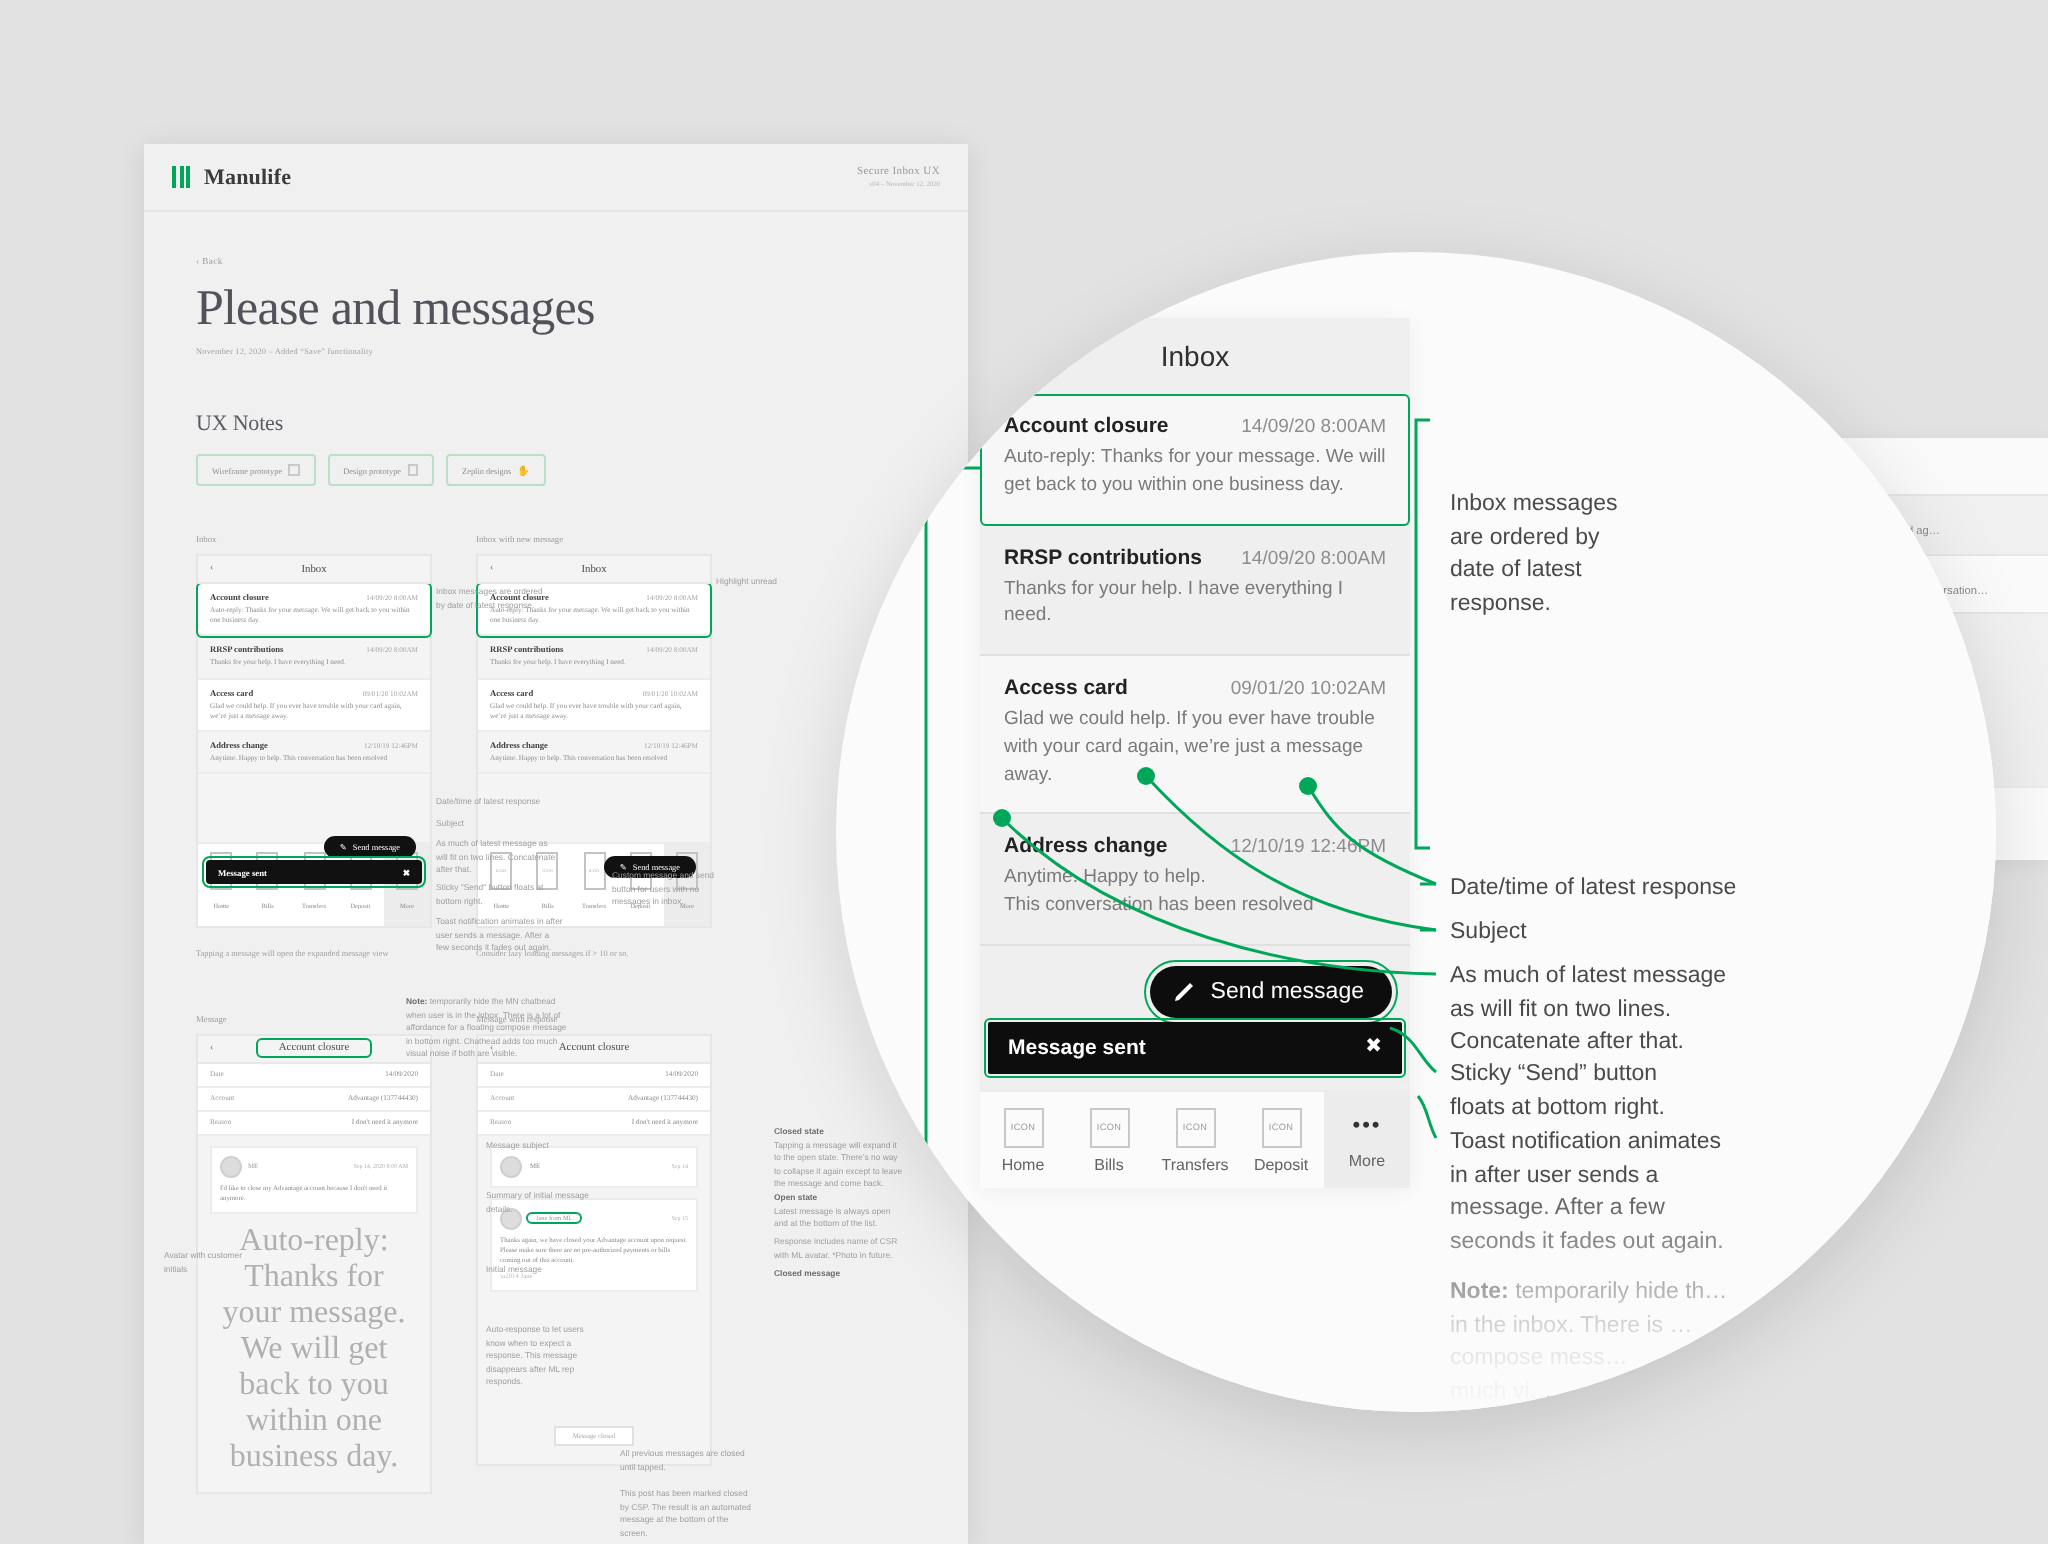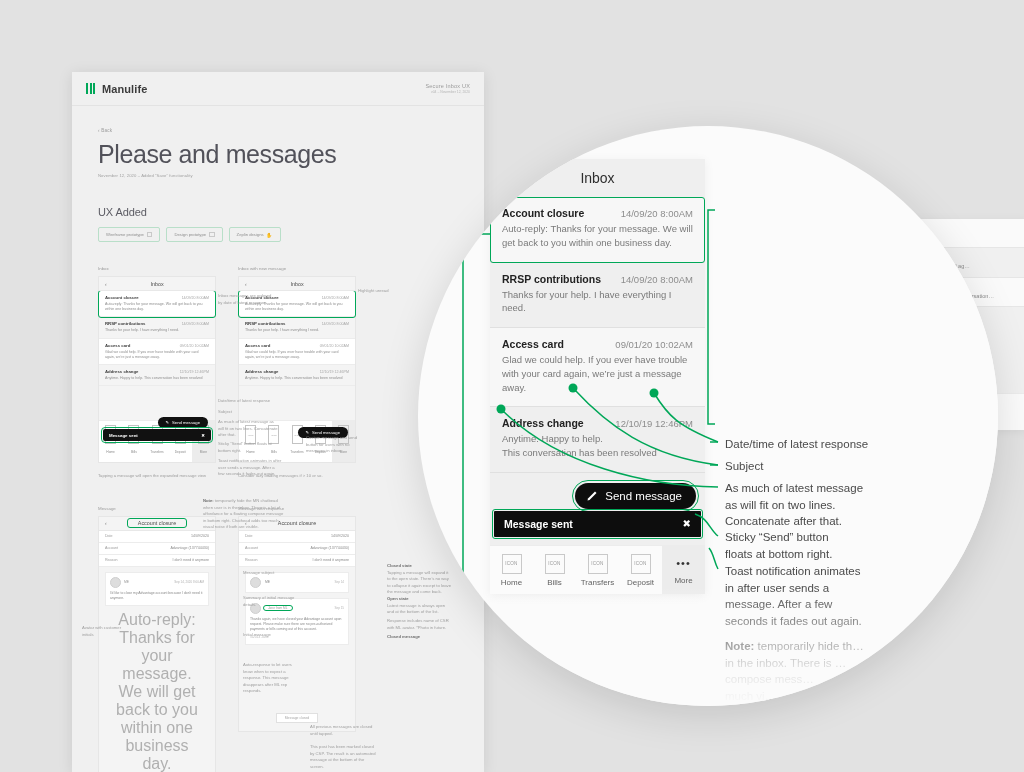--- a/index.html
+++ b/index.html
@@ -10,20 +10,21 @@
     position:relative;
   }
   .stage{position:absolute;inset:0;}
 
   
   .doc{
     position:absolute;left:72px;top:72px;width:412px;height:700px;
     background:#f0f0f0;
     box-shadow:0 2px 14px rgba(0,0,0,.10);
     overflow:hidden;
+    font-family:Liberation Serif, serif;
   }
   .doc-header{
     height:34px;border-bottom:1px solid #e3e3e3;background:#f0f0f0;
     display:flex;align-items:center;justify-content:space-between;
     padding:0 14px;box-sizing:border-box;
   }
   .brandwrap{display:flex;align-items:center;gap:7px;}
   .bars{display:flex;gap:1.5px;}
   .bars i{display:block;width:2px;height:11px;background:#00a758;border-radius:0;}
   .brandname{font-size:11px;font-weight:bold;color:#3b3b3b;letter-spacing:.1px;}
@@ -187,21 +188,21 @@
         <div class="h1">Secure Inbox UX</div>
         <div class="h2">v04 – November 12, 2020</div>
       </div>
     </div>
 
     <div class="doc-body">
       <div class="backlink">‹ Back</div>
       <h1 class="doc-title">Please and messages</h1>
       <div class="doc-sub">November 12, 2020 – Added “Save” functionality</div>
 
-      <div class="sect-title">UX Added</div>
+      <div class="sect-title">UX Notes</div>
       <div class="chipbar">
         <div class="chip">
           <span>Wireframe prototype</span>
           <span class="sq"></span>
         </div>
         <div class="chip">
           <span>Design prototype</span>
           <span class="sq"></span>
         </div>
         <div class="chip">
@@ -574,20 +575,24 @@
         <path class="ln" d="M277 388 C 290 392, 292 404, 300 410"></path>
 
         <path class="ln" d="M291 422 C 296 428, 296 436, 300 443"></path>
 
         <path class="ln" d="M72 108 L45 108 L45 470"></path>
 
         <path class="ln" d="M292 316 L300 316"></path>
         <path class="ln" d="M292 339 L300 339"></path>
       </svg>
 
+      <div class="calltxt" style="left:307px;top:118px;white-space:pre-line;">Inbox messages
+are ordered by
+date of latest
+response.</div>
       <div class="calltxt" style="left:307px;top:310px;">Date/time of latest response</div>
       <div class="calltxt" style="left:307px;top:332px;">Subject</div>
       <div class="calltxt" style="left:307px;top:403px;white-space:pre-line;">Sticky “Send” button
 floats at bottom right.</div>
       <div class="calltxt" style="left:307px;top:354px;white-space:pre-line;">As much of latest message
 as will fit on two lines.
 Concatenate after that.</div>
       <div class="calltxt" style="left:307px;top:437px;white-space:pre-line;">Toast notification animates
 in after user sends a
 message. After a few

